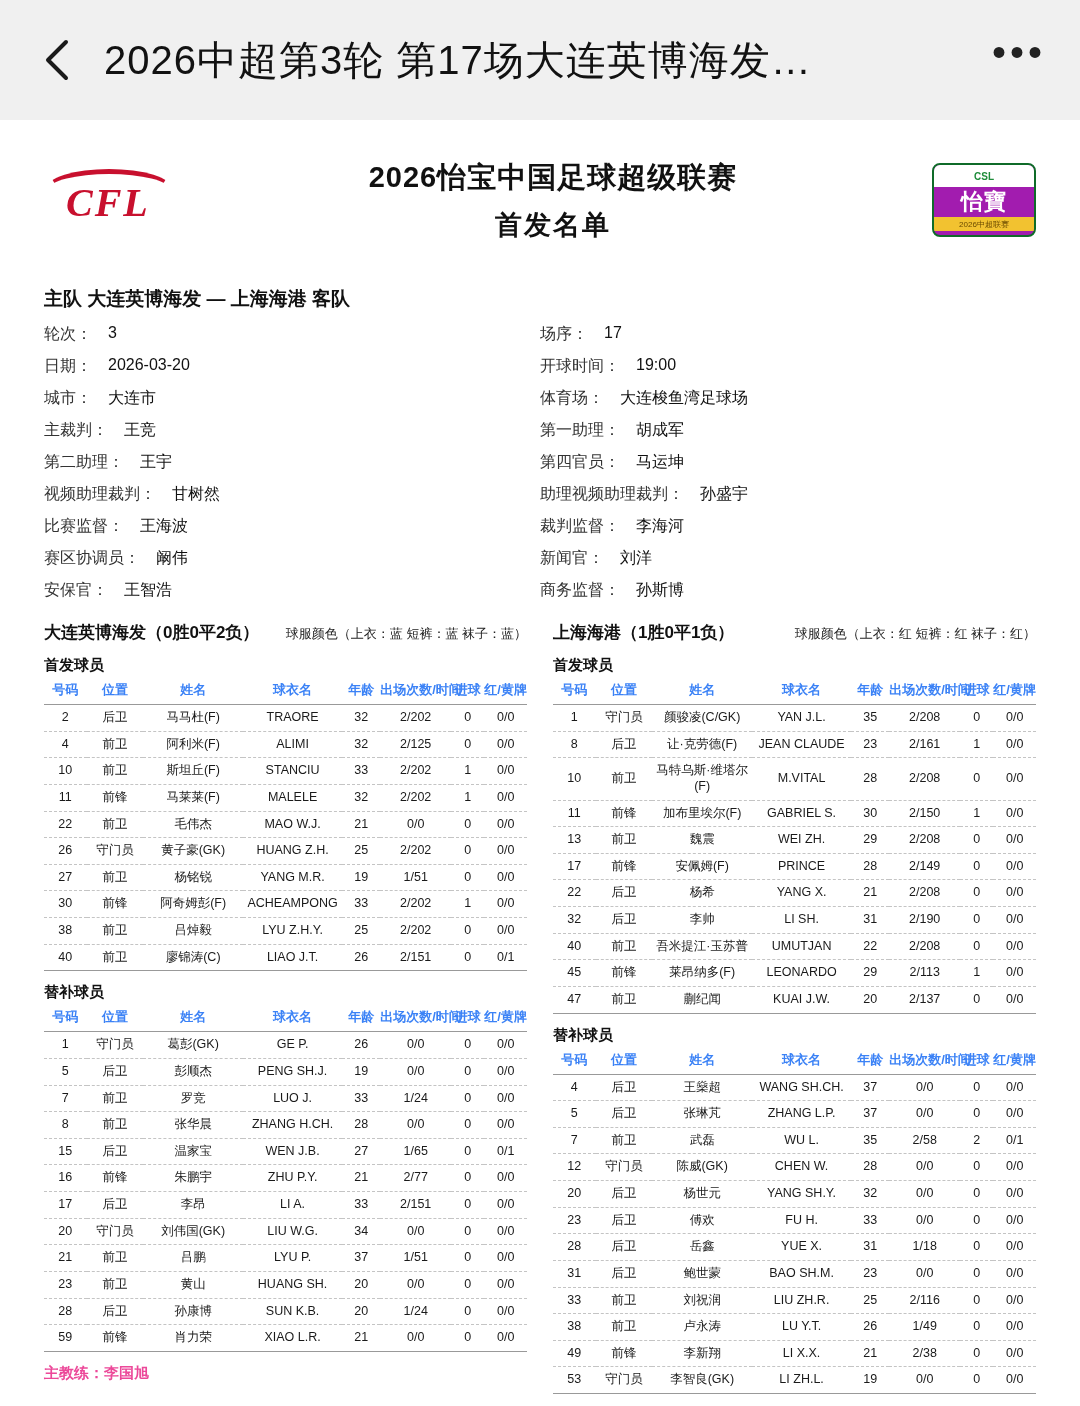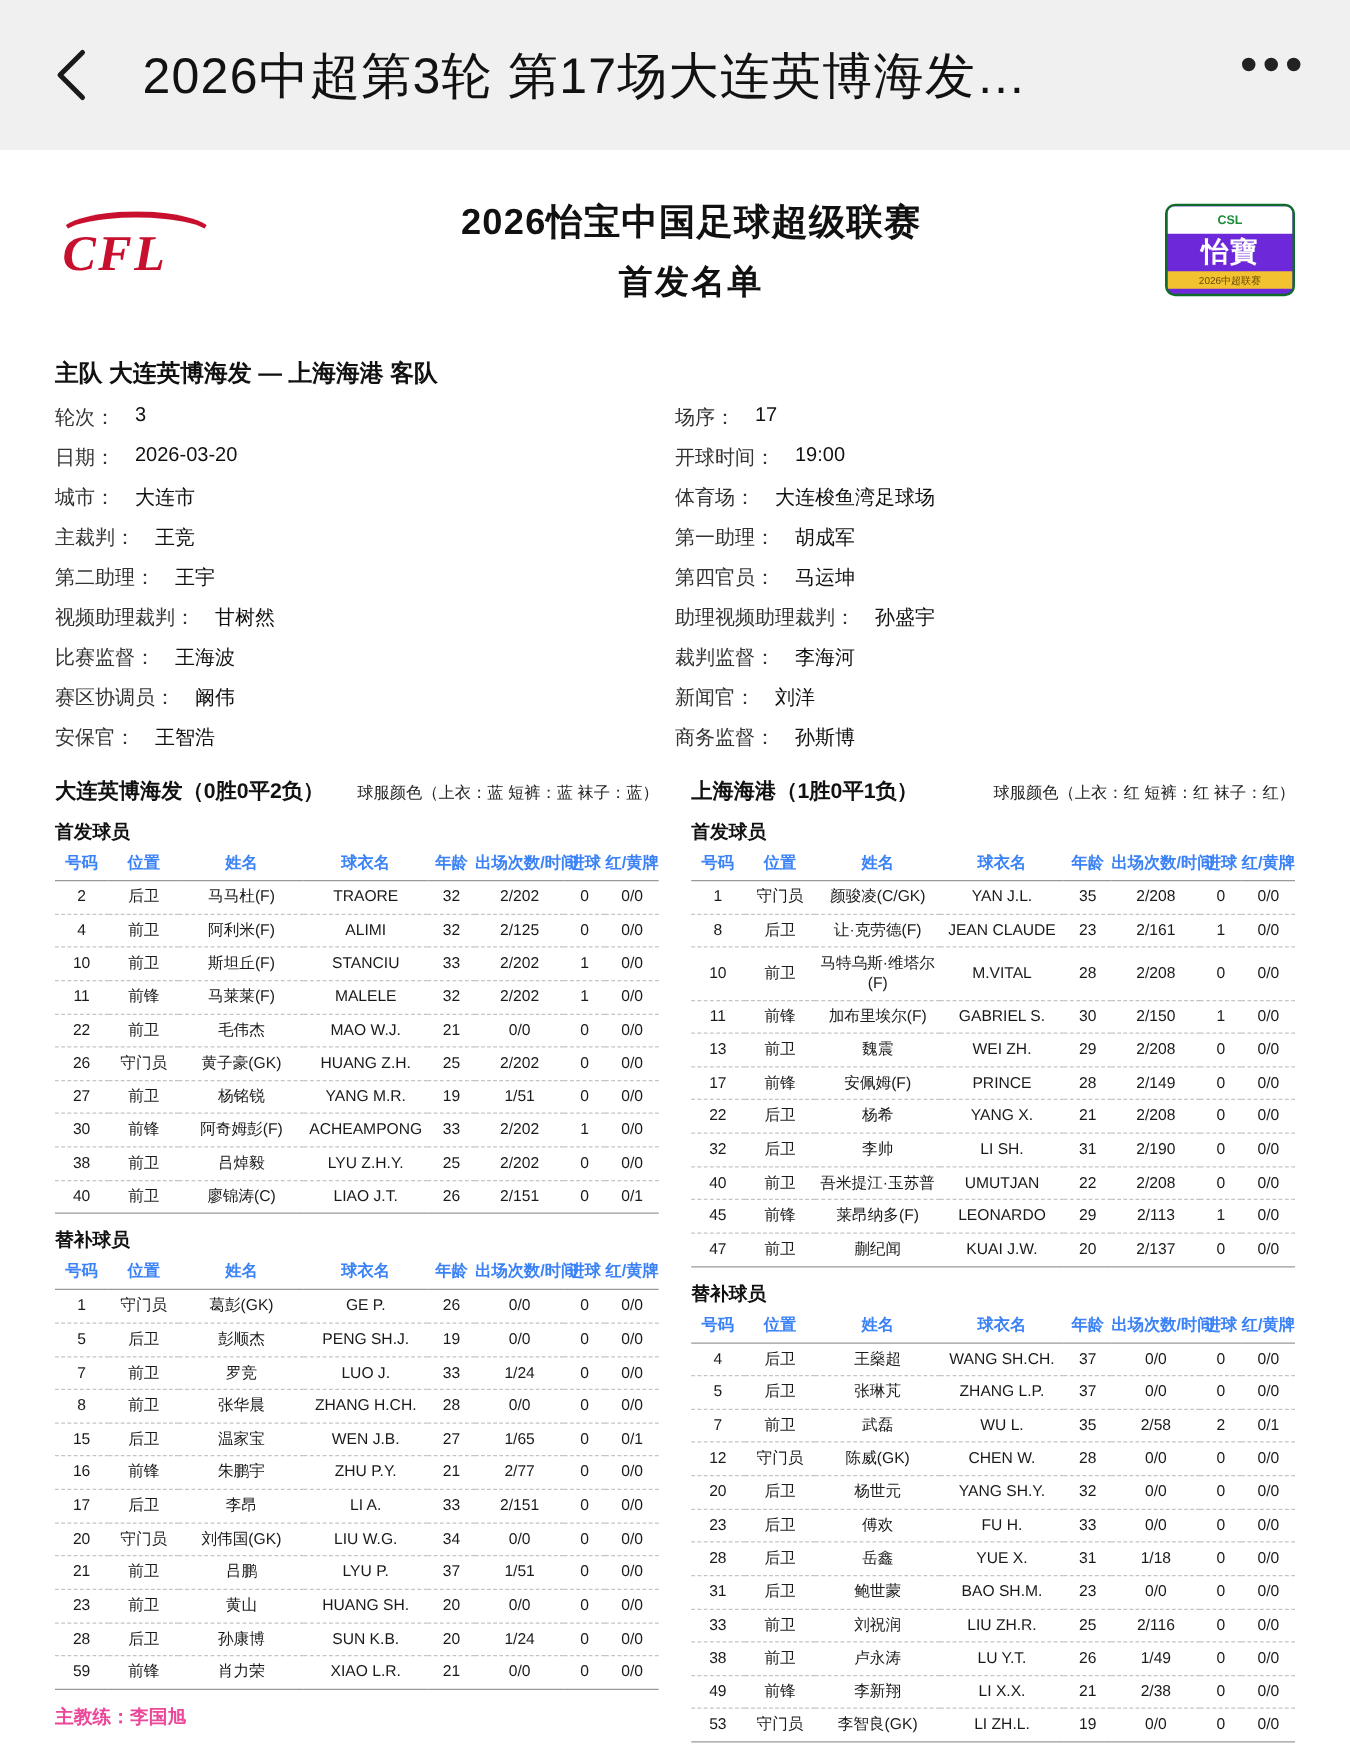--- a/index.html
+++ b/index.html
@@ -28,21 +28,21 @@
     display: flex;
     align-items: center;
     justify-content: center;
   }
   .back-icon svg { display: block; }
   .appbar-title {
     flex: 1 1 auto;
     font-size: 40px;
     letter-spacing: 1px;
     color: #121212;
-    margin-left: 34px;
+    margin-left: 24px;
     white-space: nowrap;
     overflow: hidden;
     text-overflow: ellipsis;
     font-family: "Liberation Sans", sans-serif;
   }
   .more-icon {
     flex: 0 0 auto;
     font-size: 40px;
     letter-spacing: 4px;
     color: #222;
@@ -71,21 +71,21 @@
     flex: 0 0 auto;
   }
   .cfl-logo .cfl-text {
     font-family: "Liberation Serif", serif;
     font-weight: bold;
     font-style: italic;
     font-size: 40px;
     color: #c8102e;
     letter-spacing: 2px;
     position: absolute;
-    left: 6px;
+    left: 22px;
     top: 12px;
   }
   .cfl-logo .cfl-swoosh {
     position: absolute;
     left: 2px;
     top: 2px;
     width: 126px;
     height: 20px;
     border-radius: 50% 50% 0 0 / 100% 100% 0 0;
     border-top: 5px solid #c8102e;
@@ -108,21 +108,21 @@
     font-weight: bold;
     margin-top: 9px;
     letter-spacing: 2px;
     color: #111;
   }
   .csl-badge {
     width: 104px;
     height: 74px;
     flex: 0 0 auto;
     border-radius: 8px;
-    background: #6d28d9;
+    background: #a21caf;
     position: relative;
     overflow: hidden;
     border: 2px solid #0f6b29;
   }
   .csl-badge .csl-top {
     height: 22px;
     background: #ffffff;
     display: flex;
     align-items: center;
     justify-content: center;

